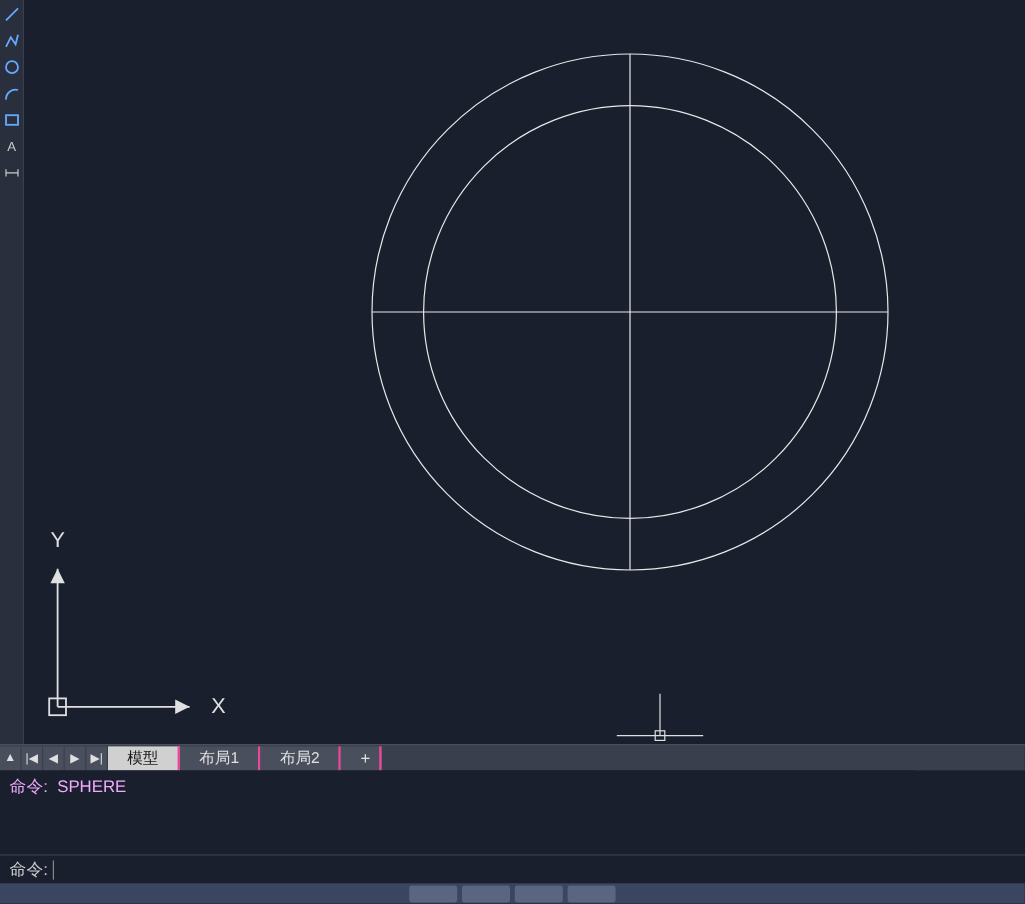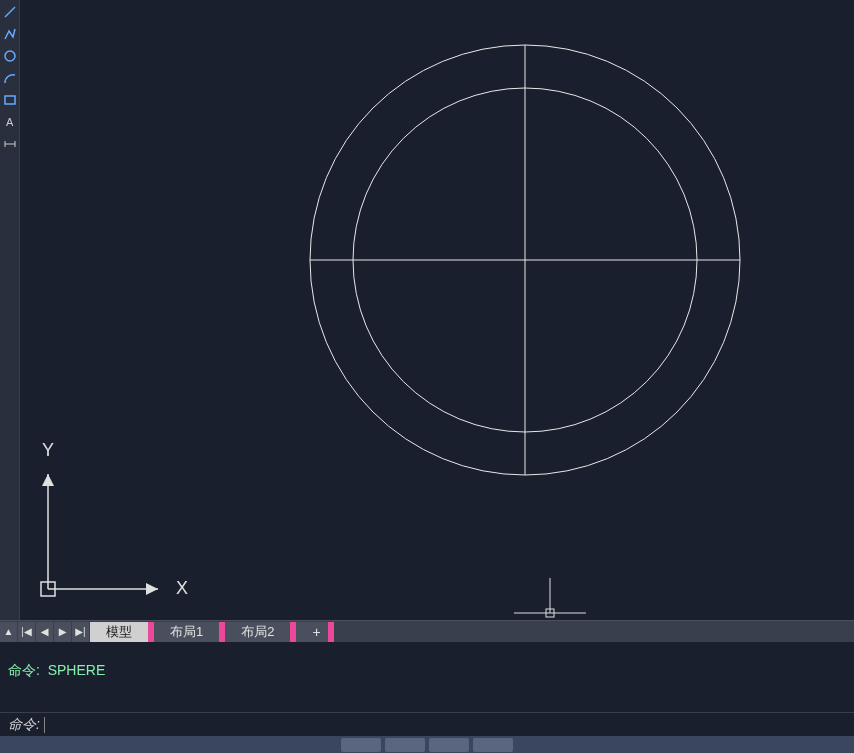--- a/index.html
+++ b/index.html
@@ -83,21 +83,21 @@
       cursor: pointer;
       font-size: 10px;
       background: #4a4f5e;
       border-right: 1px solid #3a3f4e;
     }
     .tab {
       padding: 2px 16px;
       background: #4a4f5e;
       color: #e0e0e0;
       cursor: pointer;
-      border-right: 6px solid #ec4899;
+      border-right: 2px solid #ec4899;
       font-size: 13px;
       height: 20px;
       display: flex;
       align-items: center;
     }
     .tab.active {
       background: #d0d0d0;
       color: #1a1a1a;
     }
     .tab-add {
@@ -106,22 +106,22 @@
       background: #4a4f5e;
       font-size: 14px;
     }
     .command-history {
       position: absolute;
       left: 0;
       top: 642px;
       width: 762px;
       height: 70px;
       background: #1a1f2e;
-      padding: 19px 8px;
-      color: #86efac;
+      padding: 4px 8px;
+      color: #f0abfc;
       font-size: 14px;
       line-height: 18px;
     }
     .command-history div {
       white-space: pre;
     }
     .command-input-bar {
       position: absolute;
       left: 0;
       top: 712px;
@@ -130,21 +130,20 @@
       background: #1a1f2e;
       display: flex;
       align-items: center;
       padding: 0 8px;
       border-top: 1px solid #3a3f4e;
     }
     .command-prompt {
       color: #d0d0d0;
       font-size: 14px;
       margin-right: 4px;
-      font-style: italic;
     }
     .command-input {
       flex: 1;
       background: transparent;
       border: none;
       color: #d0d0d0;
       font-size: 14px;
       outline: none;
       border-left: 1px solid #888;
       padding-left: 4px;

